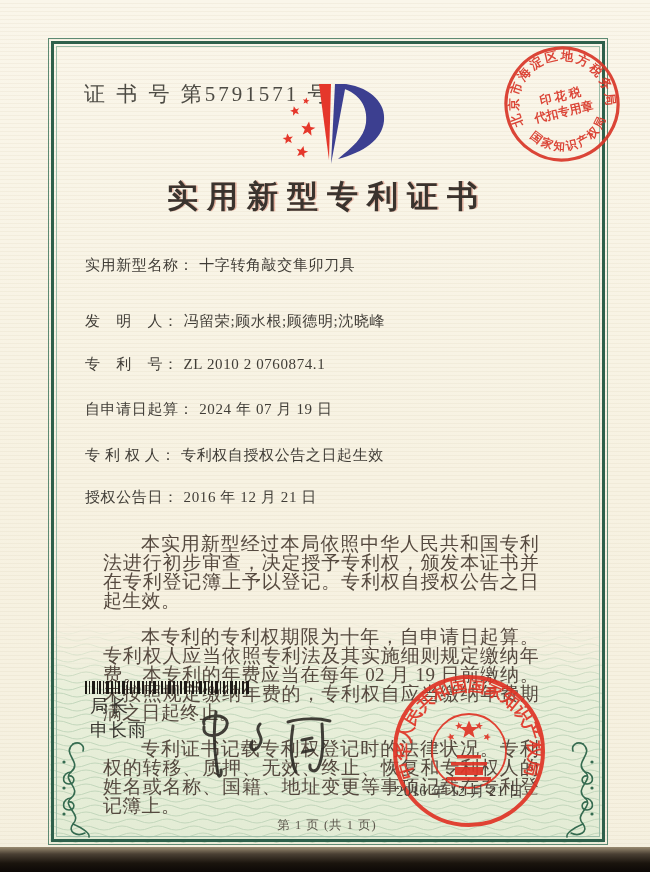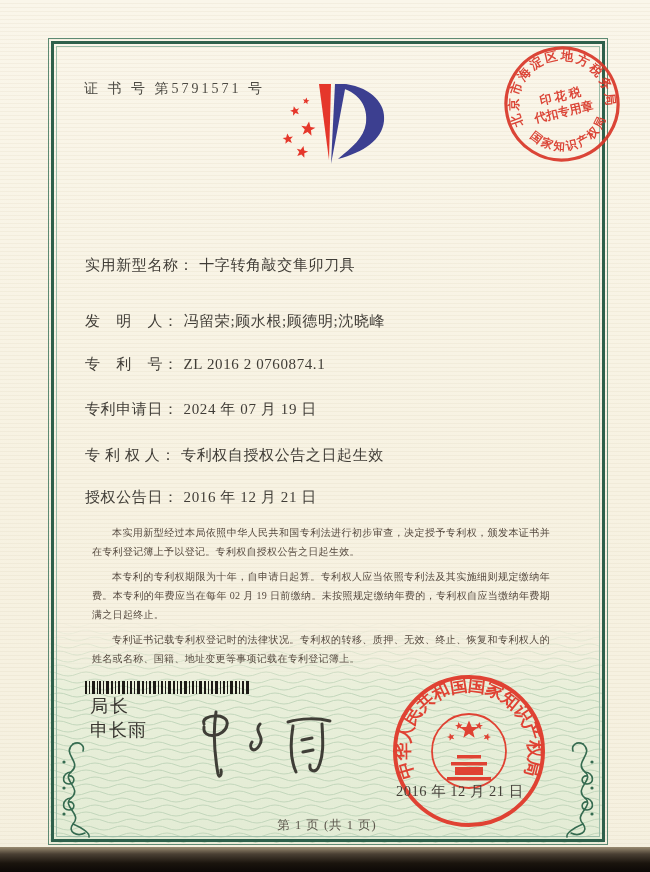--- a/index.html
+++ b/index.html
@@ -17,30 +17,30 @@
     border:1px solid #5d8a73;background:transparent;}
   .frame::before{content:"";position:absolute;left:2px;top:2px;right:2px;bottom:2px;
     border:3px solid #2e604b;}
   .frame::after{content:"";position:absolute;left:7px;top:7px;right:7px;bottom:7px;
     border:1px solid #9cbda9;}
   .band{position:absolute;left:50px;top:620px;width:554px;height:223px;overflow:hidden;
     background:linear-gradient(180deg,rgba(233,240,220,0) 0%,#e9efda 28%,#e3ecd5 100%);
     -webkit-mask-image:linear-gradient(180deg,rgba(0,0,0,0) 0,#000 70px);
     mask-image:linear-gradient(180deg,rgba(0,0,0,0) 0,#000 70px);}
   .band svg{position:absolute;left:0;top:0;}
-  .certno{position:absolute;left:84px;top:80px;font-size:14px;letter-spacing:3px;color:#4c4a43;}
+  .certno{position:absolute;left:84px;top:80px;font-size:21px;letter-spacing:3px;color:#4c4a43;}
   .logo{position:absolute;left:276px;top:76px;}
   .stamp-tax{position:absolute;left:502px;top:44px;transform:rotate(-13deg);opacity:.93;}
   .title{position:absolute;left:48px;top:176px;width:558px;text-align:center;
     font-size:31px;font-weight:bold;letter-spacing:9px;color:#3a332e;
     text-shadow:1.5px 0 0 rgba(198,82,58,.38);}
   .field{position:absolute;left:85px;width:480px;font-size:15px;color:#403d37;letter-spacing:.6px;white-space:nowrap;}
   .flabel{margin-right:5px;}
   .paras{position:absolute;left:86px;top:517px;width:470px;}
-  .paras p{margin:6px;font-size:10px;line-height:19px;text-align:justify;
+  .paras p{margin:17px;font-size:19px;line-height:19px;text-align:justify;
     text-indent:2em;color:#55493f;letter-spacing:.3px;}
   .barcode{position:absolute;left:85px;top:681px;}
   .director{position:absolute;left:90px;top:694px;font-size:18px;color:#37352f;letter-spacing:2px;}
   .director .name{margin-top:0;letter-spacing:1px;}
   .signature{position:absolute;left:196px;top:706px;}
   .seal-big{position:absolute;left:389px;top:671px;}
   .seal-date{position:absolute;left:396px;top:782px;width:160px;font-size:14.5px;
     color:#46413a;letter-spacing:.5px;white-space:nowrap;}
   .footer{position:absolute;left:48px;top:817px;width:558px;text-align:center;
     font-size:12.5px;color:#5c564c;letter-spacing:1px;}
@@ -153,32 +153,33 @@
     <text font-size="12.5" fill="#d9382a" font-weight="bold">
       <textPath href="#taxTop" startOffset="0" textLength="161">北京市海淀区地方税务局</textPath>
     </text>
     <text font-size="11.5" fill="#d9382a" font-weight="bold">
       <textPath href="#taxBot" startOffset="2" textLength="92">国家知识产权局</textPath>
     </text>
     <text x="60" y="56" text-anchor="middle" font-size="12" fill="#d9382a" font-weight="bold">印 花 税</text>
     <text x="60" y="72" text-anchor="middle" font-size="12" fill="#d9382a" font-weight="bold">代扣专用章</text>
   </svg>
 
+  <div class="title">实用新型专利证书</div>
 
   <div class="field" style="top:256px">
     <span class="flabel">实用新型名称：</span><span class="fvalue">十字转角敲交隼卯刀具</span>
   </div>
   <div class="field" style="top:312px">
     <span class="flabel">发　明　人：</span><span class="fvalue">冯留荣;顾水根;顾德明;沈晓峰</span>
   </div>
   <div class="field" style="top:355px">
-    <span class="flabel">专　利　号：</span><span class="fvalue">ZL 2016 2 0760874.1</span>
+    <span class="flabel">专　利　号：</span><span class="fvalue">ZL 2010 2 0760874.1</span>
   </div>
   <div class="field" style="top:400px">
-    <span class="flabel">专利申请日：</span><span class="fvalue">2024 年 07 月 19 日</span>
+    <span class="flabel">自申请日起算：</span><span class="fvalue">2024 年 07 月 19 日</span>
   </div>
   <div class="field" style="top:446px">
     <span class="flabel">专 利 权 人：</span><span class="fvalue">专利权自授权公告之日起生效</span>
   </div>
   <div class="field" style="top:488px">
     <span class="flabel">授权公告日：</span><span class="fvalue">2016 年 12 月 21 日</span>
   </div>
 
   <div class="paras">
     <p>本实用新型经过本局依照中华人民共和国专利法进行初步审查，决定授予专利权，颁发本证书并在专利登记簿上予以登记。专利权自授权公告之日起生效。</p>

